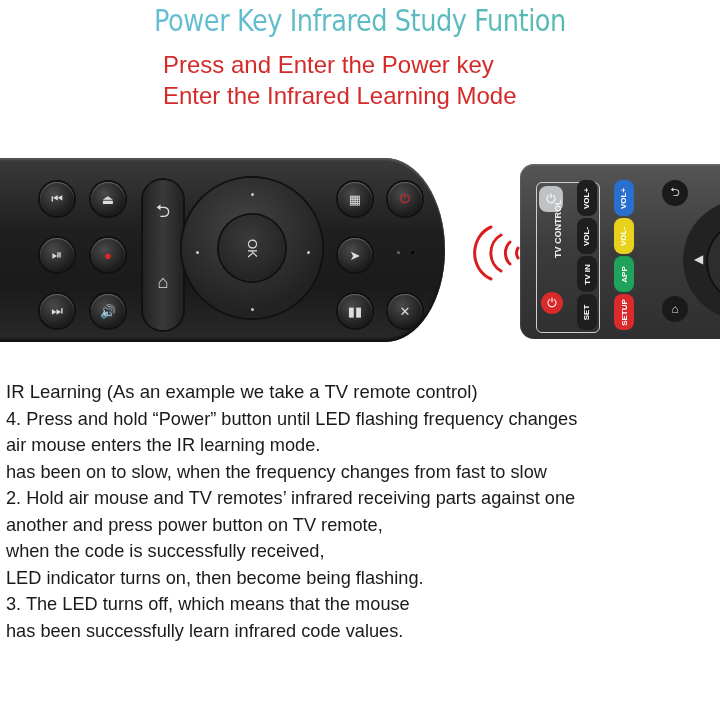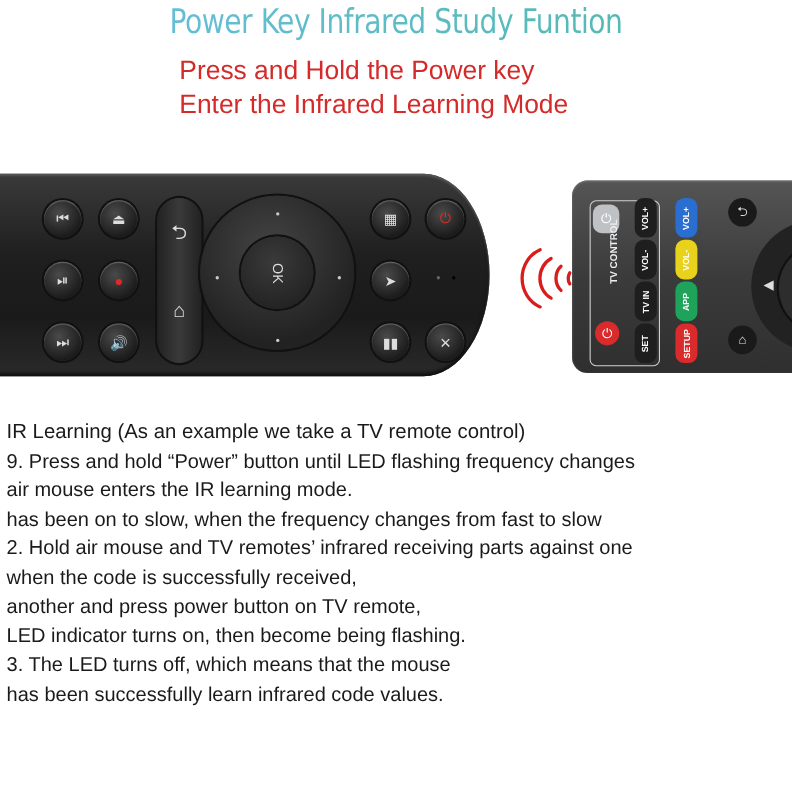--- a/index.html
+++ b/index.html
@@ -34,21 +34,21 @@
   .tvcircle2{position:absolute;left:708px;top:222px;width:80px;height:80px;border-radius:50%;background:#2d2d2d;box-shadow:0 0 0 2px #111;}
   
   .body{position:absolute;left:6px;top:379px;width:714px;color:#1a1a1a;font-size:18.2px;line-height:26.5px;font-family:"Liberation Sans",sans-serif;}
   .body div{white-space:nowrap;}
   .body .h{font-size:18.5px;}
 </style>
 </head>
 <body>
 
 <div class="title">Power Key Infrared Study Funtion</div>
-<div class="sub sub1">Press and Hold the Power key</div>
+<div class="sub sub1">Press and Enter the Power key</div>
 <div class="sub sub2">Enter the Infrared Learning Mode</div>
 
 <div class="remote"></div>
 <div class="btn" style="left:40px;top:182px;">⏮</div>
 <div class="btn" style="left:40px;top:238px;">⏯</div>
 <div class="btn" style="left:40px;top:294px;">⏭</div>
 <div class="btn" style="left:91px;top:182px;">⏏</div>
 <div class="btn red" style="left:91px;top:238px;">●</div>
 <div class="btn" style="left:91px;top:294px;">🔊</div>
 <div class="pill">
@@ -110,22 +110,22 @@
     <span>SETUP</span>
   </div>
 <div class="tvcircle"></div>
 <div class="tvcircle2"></div>
 <div class="rbtn" style="left:662px;top:180px;width:26px;height:26px;background:#1a1a1a;color:#ddd;">⮌</div>
 <div class="rbtn" style="left:662px;top:296px;width:26px;height:26px;background:#1a1a1a;color:#ddd;">⌂</div>
 <div style="position:absolute;left:694px;top:252px;color:#ddd;font-size:12px;">◀</div>
 
 <div class="body">
   <div class="h">IR Learning (As an example we take a TV remote control)</div>
-  <div>9. Press and hold “Power” button until LED flashing frequency changes</div>
+  <div>4. Press and hold “Power” button until LED flashing frequency changes</div>
   <div>air mouse enters the IR learning mode.</div>
   <div>has been on to slow, when the frequency changes from fast to slow</div>
   <div>2. Hold air mouse and TV remotes’ infrared receiving parts against one</div>
+  <div>another and press power button on TV remote,</div>
   <div>when the code is successfully received,</div>
-  <div>another and press power button on TV remote,</div>
   <div>LED indicator turns on, then become being flashing.</div>
   <div>3. The LED turns off, which means that the mouse</div>
   <div>has been successfully learn infrared code values.</div>
 </div>
 
 </body></html>

